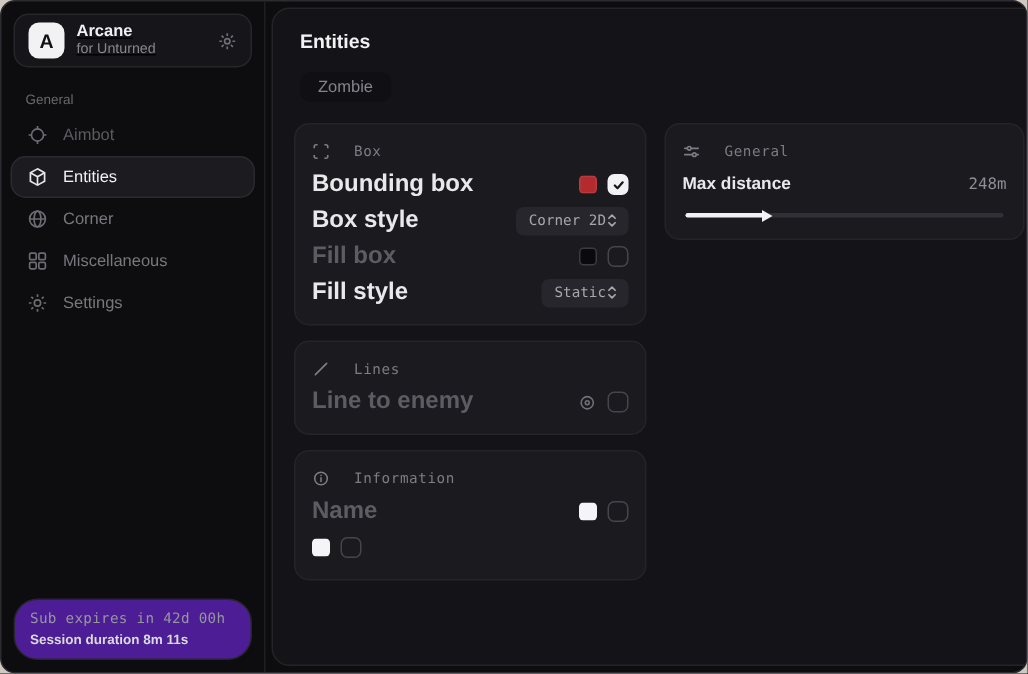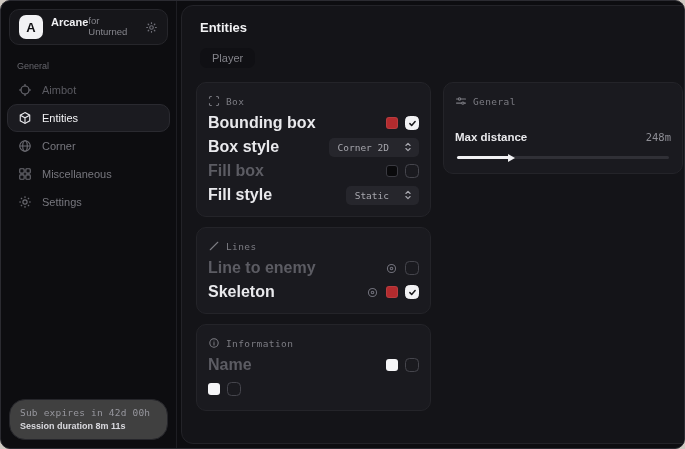--- a/index.html
+++ b/index.html
@@ -32,21 +32,21 @@
     background:#16161a;border:1px solid #26262b;border-radius:10px;
     display:flex;align-items:center;gap:8px;
     padding:0 9px;box-sizing:border-box;
   }
   .logo{
     width:24px;height:24px;border-radius:7px;
     background:#f2f2f4;color:#111114;
     font-weight:bold;font-size:13px;
     display:flex;align-items:center;justify-content:center;
   }
-  .brand-text{display:flex;flex-direction:row;line-height:1.15;flex:1;}
+  .brand-text{display:flex;flex-direction:column;line-height:1.15;flex:1;text-decoration:underline;}
   .brand-name{font-size:11px;font-weight:bold;color:#f0f0f3;}
   .brand-sub{font-size:9.5px;color:#86868d;}
   .icon{display:inline-flex;align-items:center;justify-content:center;flex:none;}
   .icon svg{display:block;}
   .cat-label{margin:8px 16px 5px;font-size:9px;color:#66666d;}
   .nav{display:flex;flex-direction:column;}
   .nav-item{
     height:28px;margin:0 6px;padding:0 10px;
     display:flex;align-items:center;gap:10px;
     font-size:11px;color:#77777e;
@@ -55,21 +55,21 @@
   }
   .nav-item .icon{color:#6b6b72;}
   .nav-item.active{
     background:#1b1b20;border-color:#2a2a30;color:#f2f2f4;
   }
   .nav-item.active .icon{color:#e6e6ea;}
   .nav-item.dim{color:#5a5a61;}
   .side-spacer{flex:1;}
   .footer-card{
     margin:8px;
-    background:#404040;border:1px solid #26262b;border-radius:16px;
+    background:#4c1d95;border:1px solid #26262b;border-radius:16px;
     padding:7px 10px 8px;box-sizing:border-box;
   }
   .footer-line1{font-family:"DejaVu Sans Mono", monospace;font-size:9.5px;color:#96969d;letter-spacing:.2px;}
   .footer-line2{margin-top:3px;font-size:9px;font-weight:bold;color:#d9d9de;}
   
   .main{
     flex:1;margin:4px;
     background:#141418;
     border:1px solid #232328;border-radius:12px;
     box-sizing:border-box;
@@ -86,21 +86,21 @@
   }
   .tab.active{background:#2e2e34;color:#fafafa;font-weight:bold;}
   .content{display:flex;gap:12px;margin-top:14px;align-items:flex-start;}
   .col-left{width:235px;display:flex;flex-direction:column;gap:10px;}
   .col-right{width:240px;}
   .card{
     background:#1a1a1f;border:1px solid #242429;border-radius:10px;
     padding:9px 11px 10px;box-sizing:border-box;
   }
   .card-head{
-    display:flex;align-items:center;gap:6px;
+    display:flex;align-items:center;gap:16px;
     color:#7c7c83;height:18px;
   }
   .card-head .title{
     font-family:"DejaVu Sans Mono", monospace;
     font-size:9.5px;letter-spacing:.4px;
   }
   .row{
     height:22px;display:flex;align-items:center;gap:7px;margin-top:2px;
   }
   .row .label{flex:1;font-size:16px;font-weight:bold;color:#e9e9ec;}
@@ -112,26 +112,26 @@
   .checkbox{
     width:14px;height:14px;border-radius:4.5px;flex:none;
     border:1.5px solid #45454c;box-sizing:border-box;
     display:flex;align-items:center;justify-content:center;
     background:transparent;
   }
   .checkbox.checked{background:#f2f2f4;border-color:#f2f2f4;}
   .dropdown{
     height:19px;padding:0 7px 0 9px;border-radius:5px;
     background:#26262c;color:#a6a6ad;
-    display:flex;align-items:center;gap:15px;
+    display:flex;align-items:center;gap:0;
     font-family:"DejaVu Sans Mono", monospace;font-size:9.5px;
   }
   .gear-btn{color:#70707a;}
   
-  .slider-row{height:20px;display:flex;align-items:center;margin-top:17px;}
+  .slider-row{height:20px;display:flex;align-items:center;margin-top:3px;}
   .slider-row .label{flex:1;font-size:11.5px;font-weight:bold;color:#e9e9ec;}
   .slider-value{font-family:"DejaVu Sans Mono", monospace;font-size:10.5px;color:#8e8e95;}
   .slider-track{
     position:relative;height:3px;border-radius:2px;background:#303036;
     margin:9px 2px 4px;
   }
   .slider-fill{
     position:absolute;left:0;top:0;bottom:0;background:#f2f2f4;border-radius:2px;
   }
   .slider-handle{
@@ -226,21 +226,21 @@
       <div class="footer-card">
         <div class="footer-line1">Sub expires in 42d 00h</div>
         <div class="footer-line2">Session duration 8m 11s</div>
       </div>
     </div>
 
     <div class="main">
       <div class="page-title">Entities</div>
 
       <div class="tabs">
-        <div class="tab">Player</div>
+        <div class="tab">Zombie</div>
       </div>
 
       <div class="content">
         <div class="col-left">
 
           <div class="card">
             <div class="card-head">
               <span class="icon">
                 <svg width="12" height="12" viewBox="0 0 16 16" fill="none" stroke="currentColor" stroke-width="1.5">
                   <path d="M2 5V3.5A1.5 1.5 0 0 1 3.5 2H5M11 2h1.5A1.5 1.5 0 0 1 14 3.5V5M14 11v1.5a1.5 1.5 0 0 1-1.5 1.5H11M5 14H3.5A1.5 1.5 0 0 1 2 12.5V11"></path>
@@ -304,35 +304,20 @@
               <span class="label">Line to enemy</span>
               <span class="icon gear-btn">
                 <svg width="13" height="13" viewBox="0 0 16 16" fill="none" stroke="currentColor" stroke-width="1.3">
                   <circle cx="8" cy="8" r="5"></circle>
                   <circle cx="8" cy="8" r="1.6"></circle>
                 </svg>
               </span>
               <span class="checkbox"></span>
             </div>
 
-            <div class="row">
-              <span class="label">Skeleton</span>
-              <span class="icon gear-btn">
-                <svg width="13" height="13" viewBox="0 0 16 16" fill="none" stroke="currentColor" stroke-width="1.3">
-                  <circle cx="8" cy="8" r="5"></circle>
-                  <circle cx="8" cy="8" r="1.6"></circle>
-                </svg>
-              </span>
-              <span class="swatch" style="background: rgb(179, 43, 46);"></span>
-              <span class="checkbox checked">
-                <svg width="9" height="9" viewBox="0 0 12 12" fill="none" stroke="#17171a" stroke-width="2" stroke-linecap="round" stroke-linejoin="round">
-                  <path d="M2.5 6.2l2.4 2.4 4.6-5.2"></path>
-                </svg>
-              </span>
-            </div>
           </div>
 
           <div class="card">
             <div class="card-head">
               <span class="icon">
                 <svg width="12" height="12" viewBox="0 0 16 16" fill="none" stroke="currentColor" stroke-width="1.4">
                   <circle cx="8" cy="8" r="5.6"></circle>
                   <path d="M8 7.4v3.2M8 5.2v.1" stroke-linecap="round"></path>
                 </svg>
               </span>

